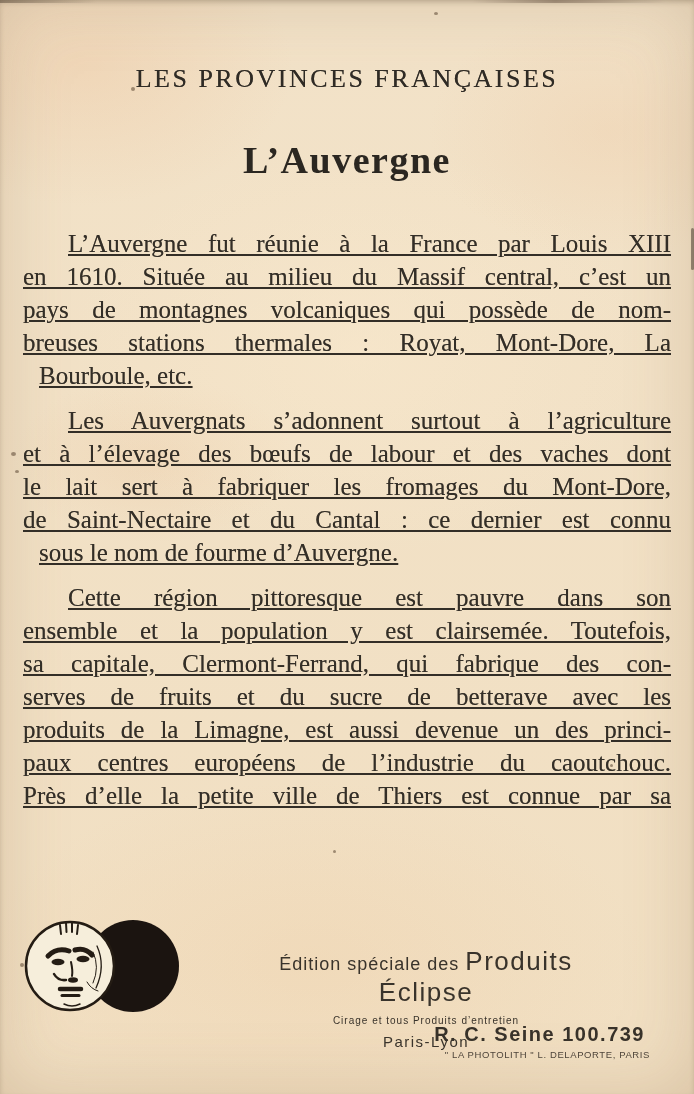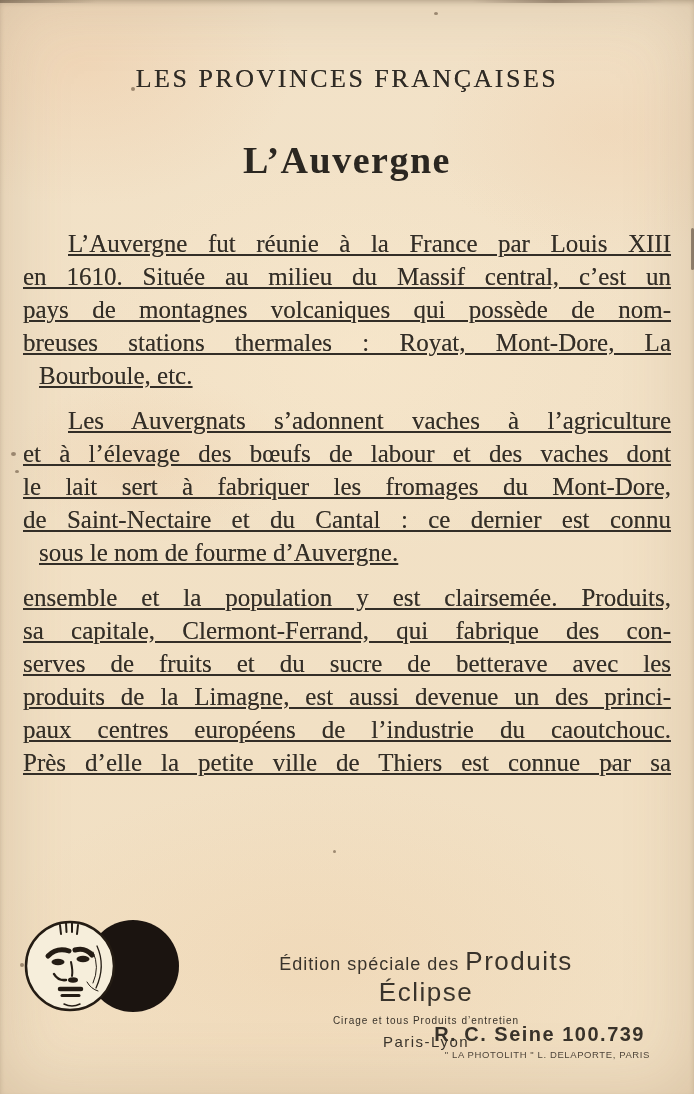--- a/index.html
+++ b/index.html
@@ -93,28 +93,29 @@
 
   <div class="article">
       <div class="para">
         <div class="line first">L’Auvergne fut réunie à la France par Louis XIII</div>
         <div class="line">en 1610. Située au milieu du Massif central, c’est un</div>
         <div class="line">pays de montagnes volcaniques qui possède de nom-</div>
         <div class="line">breuses stations thermales : Royat, Mont-Dore, La</div>
         <div class="line last">Bourboule, etc.</div>
       </div>
       <div class="para">
-        <div class="line first">Les Auvergnats s’adonnent vaches à l’agriculture</div>
+        <div class="line first">Les Auvergnats s’adonnent surtout à l’agriculture</div>
         <div class="line">et à l’élevage des bœufs de labour et des vaches dont</div>
         <div class="line">le lait sert à fabriquer les fromages du Mont-Dore,</div>
         <div class="line">de Saint-Nectaire et du Cantal : ce dernier est connu</div>
         <div class="line last">sous le nom de fourme d’Auvergne.</div>
       </div>
       <div class="para">
-        <div class="line">ensemble et la population y est clairsemée. Produits,</div>
+        <div class="line first">Cette région pittoresque est pauvre dans son</div>
+        <div class="line">ensemble et la population y est clairsemée. Toutefois,</div>
         <div class="line">sa capitale, Clermont-Ferrand, qui fabrique des con-</div>
         <div class="line">serves de fruits et du sucre de betterave avec les</div>
         <div class="line">produits de la Limagne, est aussi devenue un des princi-</div>
         <div class="line">paux centres européens de l’industrie du caoutchouc.</div>
         <div class="line">Près d’elle la petite ville de Thiers est connue par sa</div>
       </div>
     </div>
 
   <div class="footer-logo">
     <svg width="172" height="100" viewBox="0 0 172 100">

